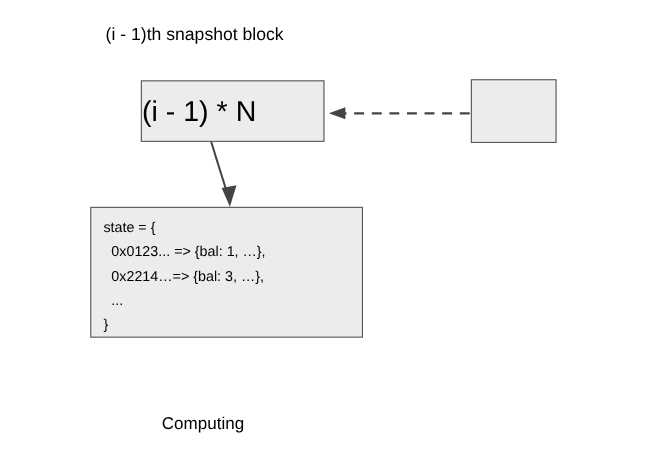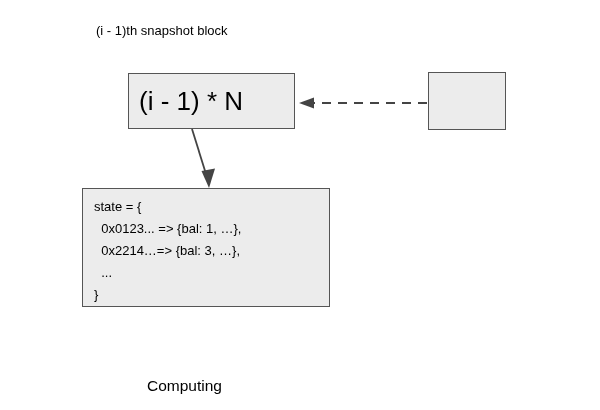--- a/index.html
+++ b/index.html
@@ -22,21 +22,21 @@
     left: 0;
     top: 0;
     width: 600px;
     height: 410px;
     pointer-events: none;
   }
   .title-label {
     position: absolute;
     left: 96px;
     top: 23px;
-    font-size: 13px;
+    font-size: 16px;
     color: #000000;
     white-space: nowrap;
     letter-spacing: 0px;
   }
   .node-box {
     position: absolute;
     background: #ececec;
     border: 1.6px solid #555555;
     box-sizing: border-box;
   }
@@ -46,21 +46,21 @@
     width: 167px;
     height: 56px;
     display: flex;
     align-items: center;
     justify-content: flex-start;
   }
   #main-block .block-text {
     font-size: 26px;
     color: #000000;
     white-space: nowrap;
-    padding-left: 10px;
+    padding-left: 0;
   }
   #right-block {
     left: 428px;
     top: 72px;
     width: 78px;
     height: 58px;
   }
   #state-box {
     left: 82px;
     top: 188px;

